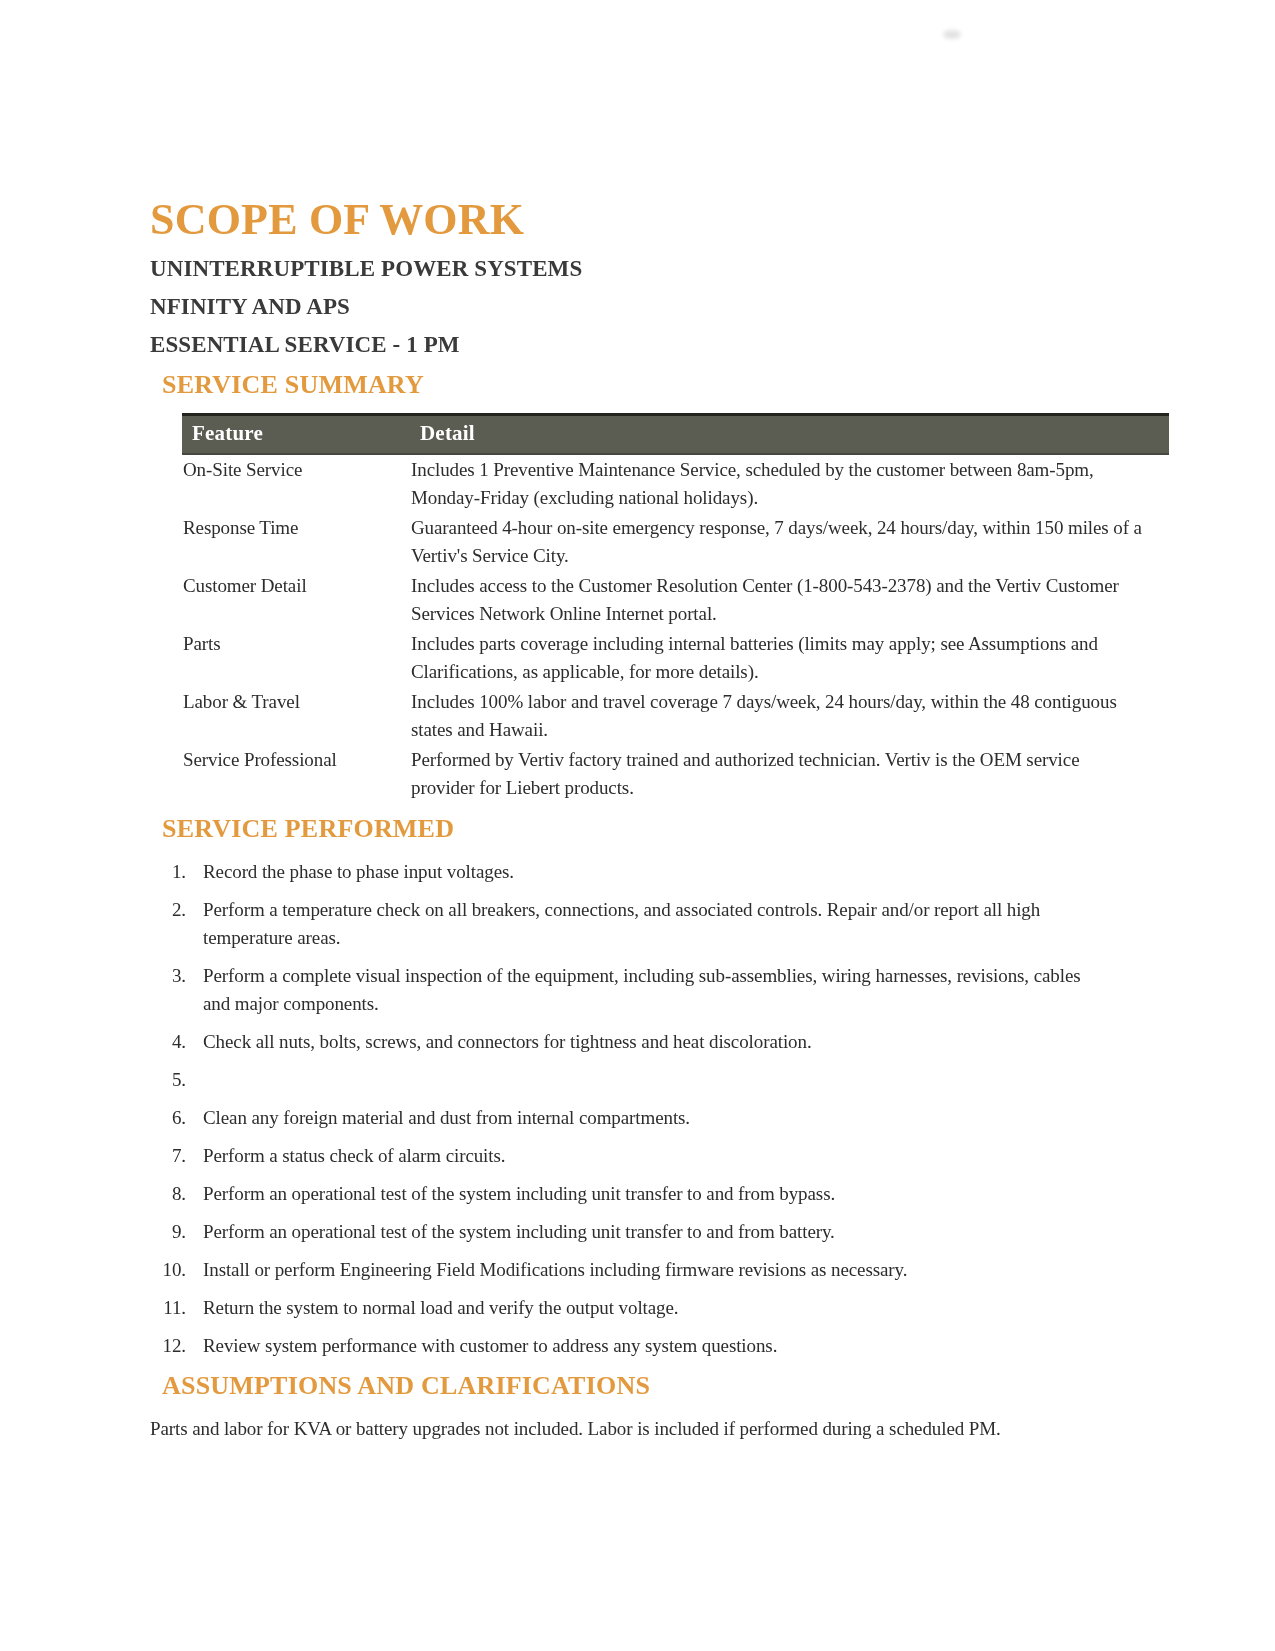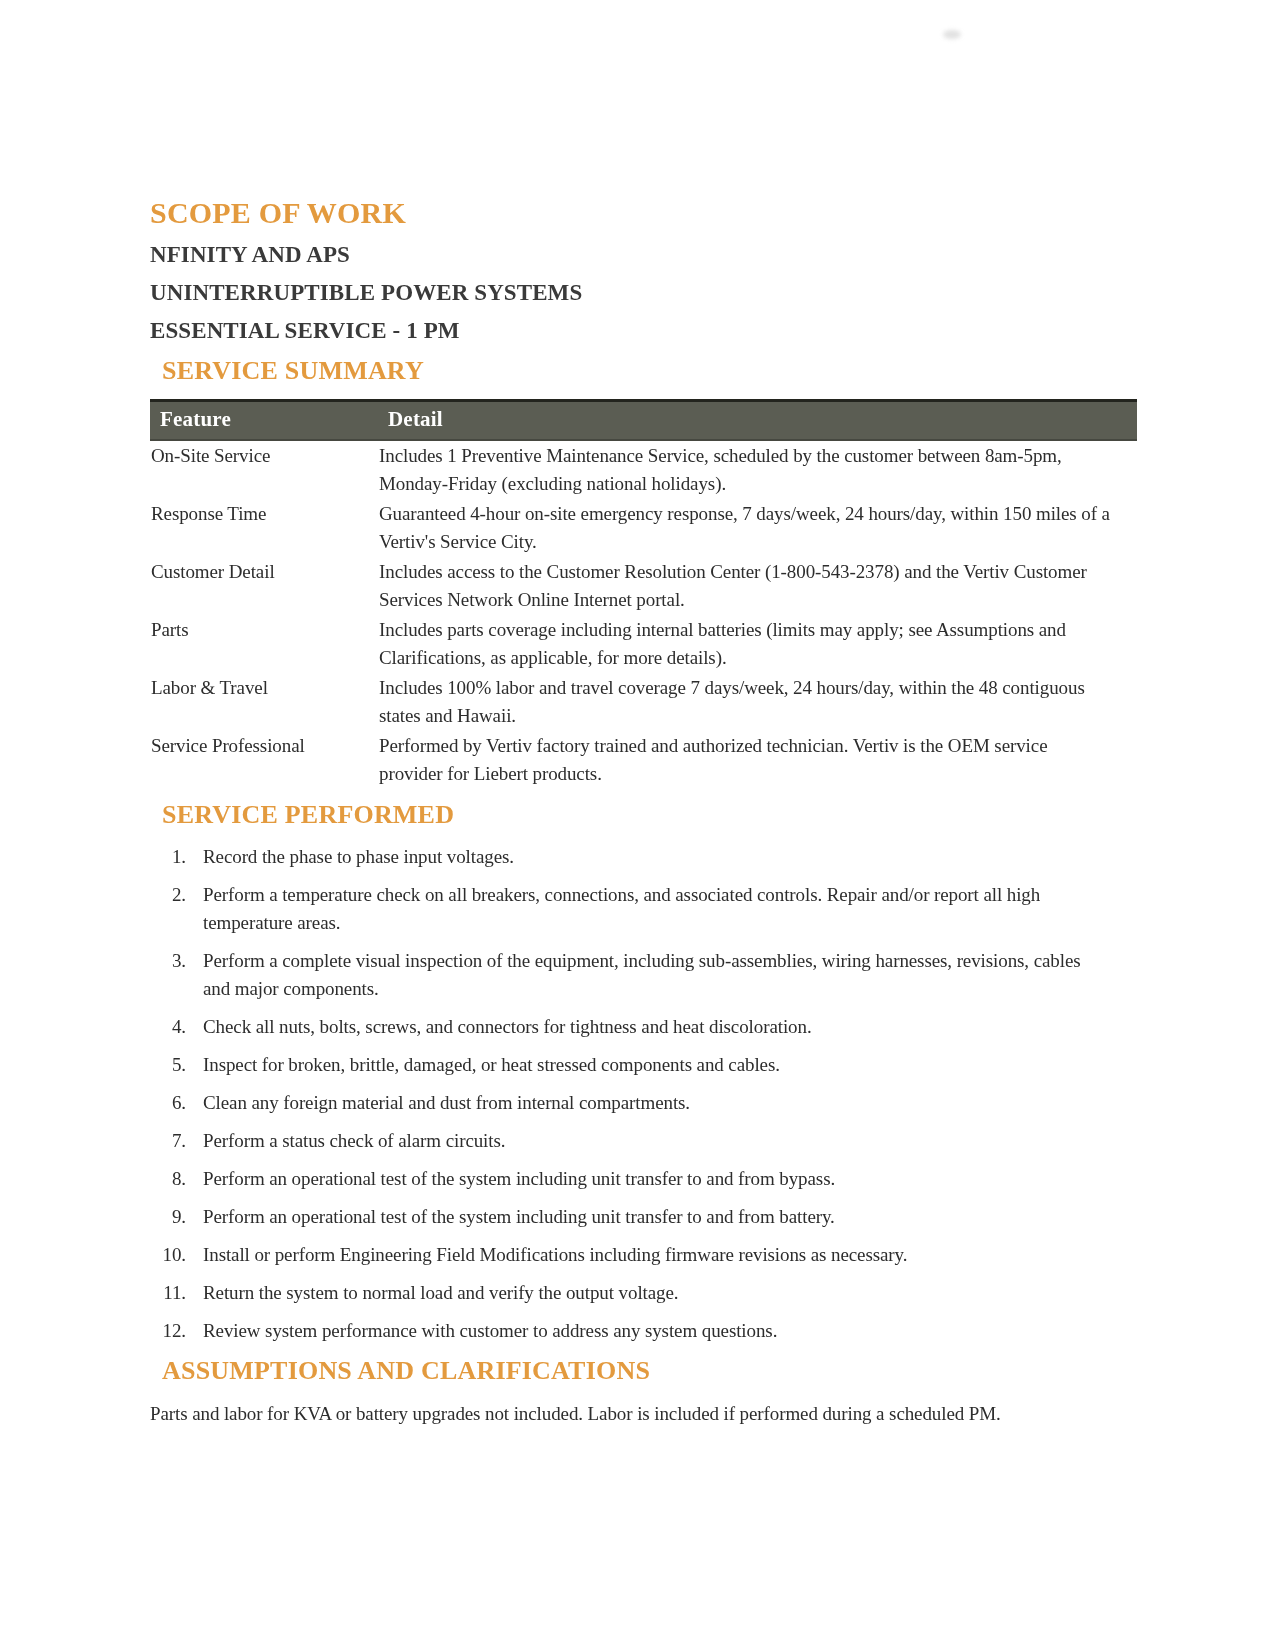--- a/index.html
+++ b/index.html
@@ -25,21 +25,21 @@
     top: 30px;
     width: 18px;
     height: 9px;
     background: #d8d8d8;
     border-radius: 50%;
     filter: blur(2px);
     opacity: 0.75;
   }
   h1.doc-title {
     margin: 0 0 14px 0;
-    font-size: 30px;
+    font-size: 44px;
     line-height: 1.05;
     font-weight: bold;
     color: var(--accent_orange, #E39A3E);
     letter-spacing: 0.2px;
   }
   .subtitle {
     font-size: 23px;
     font-weight: bold;
     color: #3a3a3a;
     line-height: 1.0;
@@ -56,20 +56,21 @@
   }
   .heading-summary   { margin-top: 42px; }
   .heading-performed { margin-top: 40px; }
   .heading-assump    { margin-top: 46px; }
 
   table.summary-table {
     margin-top: 15px;
     width: 987px;
     border-collapse: collapse;
     table-layout: fixed;
+    margin-left: 32px;
   }
   table.summary-table th {
     background: var(--table_header_bg, #5B5D53);
     color: #ffffff;
     font-size: 21px;
     font-weight: bold;
     text-align: left;
     padding: 5px 0 7px 10px;
     border-top: 3px solid #23241e;
     border-bottom: 2px solid #464840;
@@ -110,22 +111,22 @@
   }
 </style>
 </head>
 <body>
 
 <div class="page">
 
   <div class="scan-artifact"></div>
 
   <h1 class="doc-title">SCOPE OF WORK</h1>
+  <div class="subtitle">UNINTERRUPTIBLE POWER SYSTEMS</div>
   <div class="subtitle">NFINITY AND APS</div>
-  <div class="subtitle">UNINTERRUPTIBLE POWER SYSTEMS</div>
   <div class="subtitle">ESSENTIAL SERVICE - 1 PM</div>
 
   <h2 class="section-heading heading-summary">SERVICE SUMMARY</h2>
 
   <table class="summary-table">
     <thead>
       <tr>
         <th class="col-feature">Feature</th>
         <th class="col-detail">Detail</th>
       </tr>
@@ -172,21 +173,20 @@
     <div class="list-item">
       <span class="num">3.</span>
       <span class="txt">Perform a complete visual inspection of the equipment, including sub-assemblies, wiring harnesses, revisions, cables and major components.</span>
     </div>
     <div class="list-item">
       <span class="num">4.</span>
       <span class="txt">Check all nuts, bolts, screws, and connectors for tightness and heat discoloration.</span>
     </div>
     <div class="list-item">
       <span class="num">5.</span>
-      <span class="txt">Inspect for broken, brittle, damaged, or heat stressed components and cables.</span>
     </div>
     <div class="list-item">
       <span class="num">6.</span>
       <span class="txt">Clean any foreign material and dust from internal compartments.</span>
     </div>
     <div class="list-item">
       <span class="num">7.</span>
       <span class="txt">Perform a status check of alarm circuits.</span>
     </div>
     <div class="list-item">

